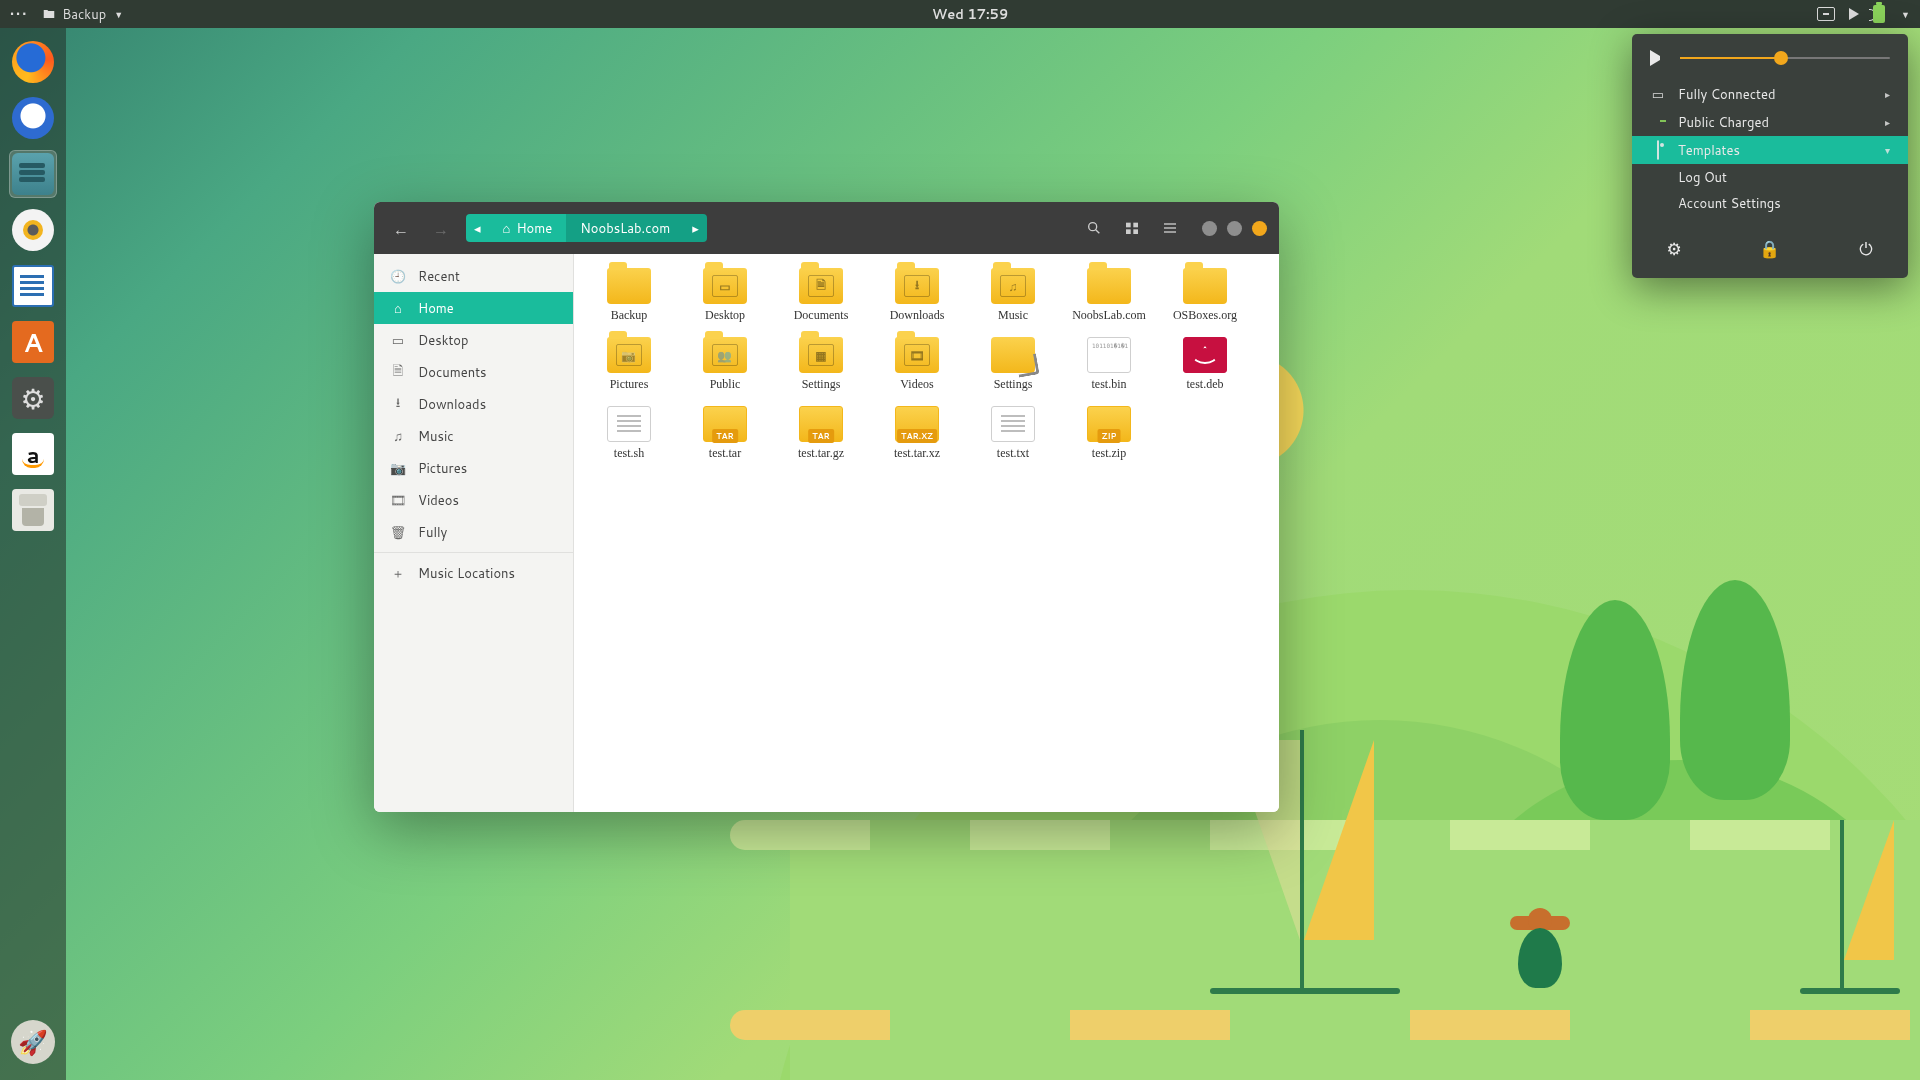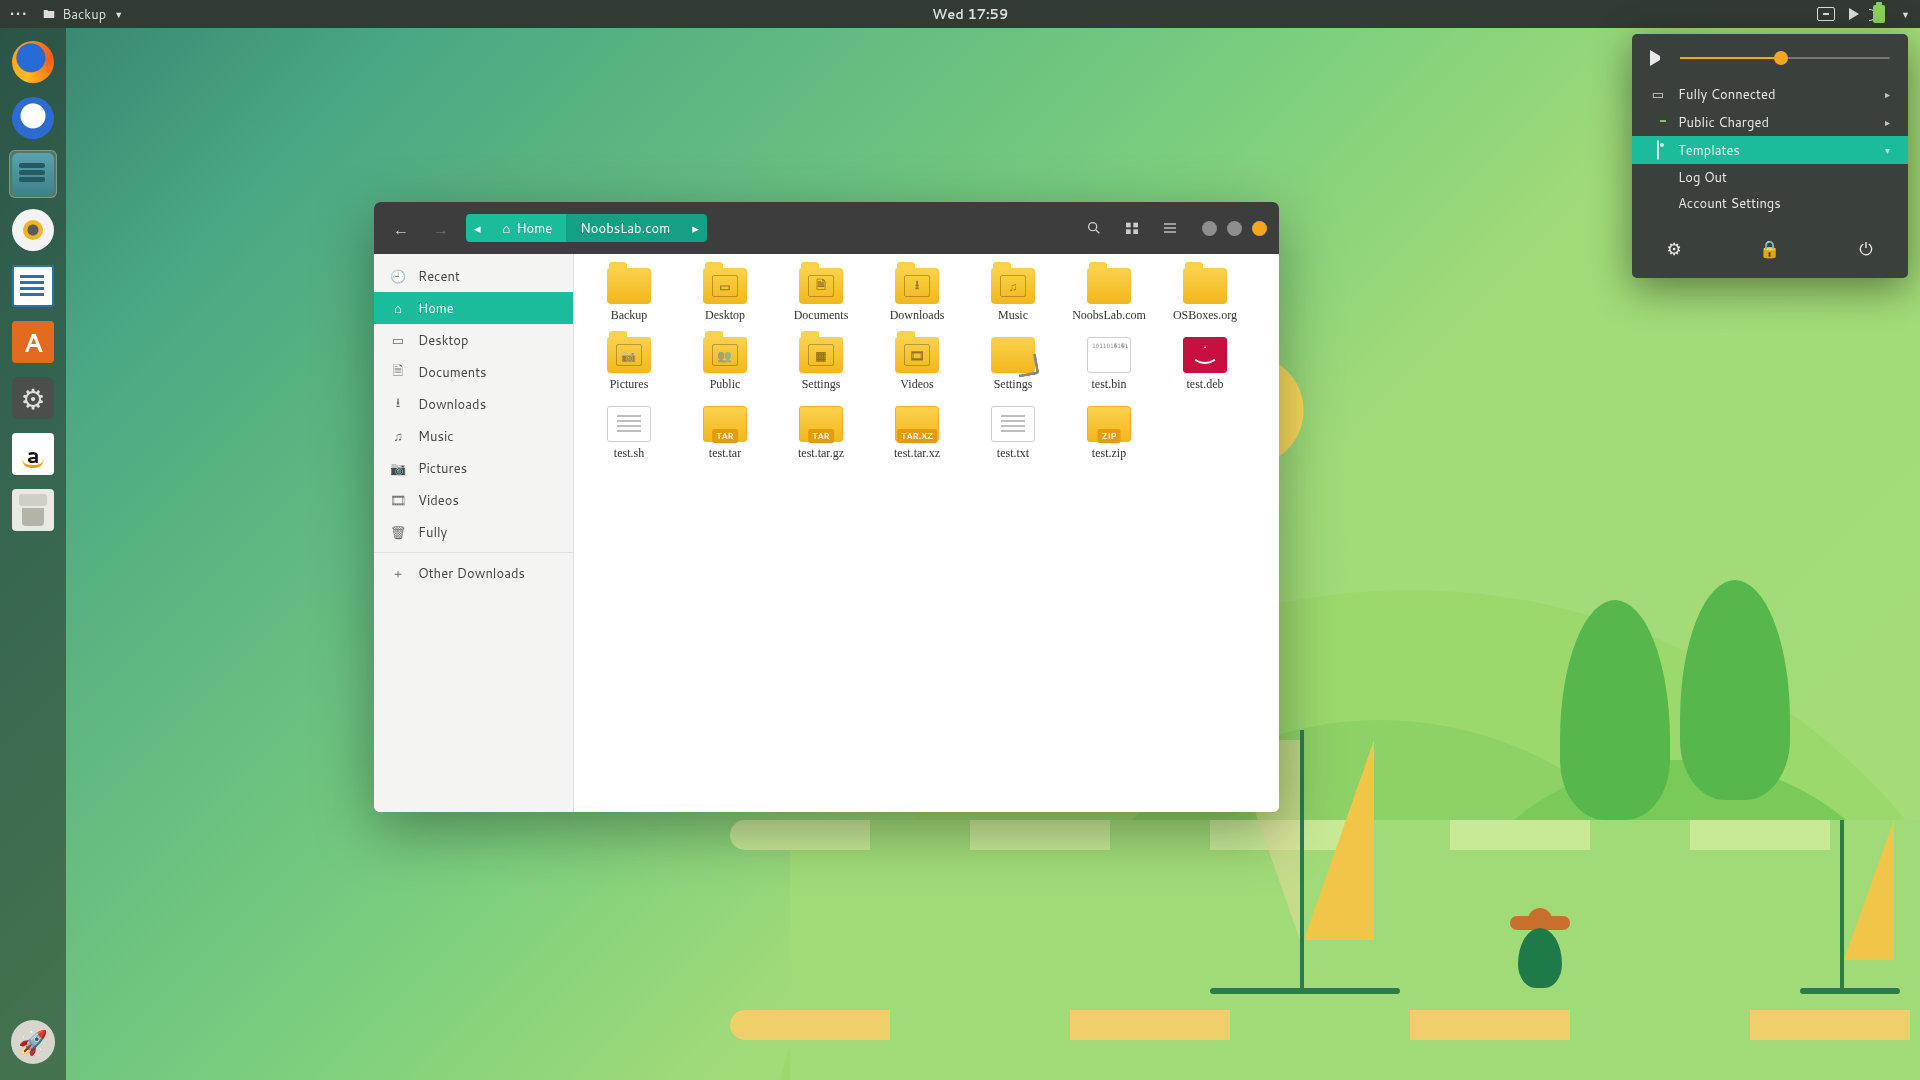--- a/index.html
+++ b/index.html
@@ -320,21 +320,21 @@
           <span class="ic">🎞</span>
           <span>Videos</span>
         </div>
         <div class="side-item">
           <span class="ic">🗑</span>
           <span>Fully</span>
         </div>
         <div class="side-sep"></div>
         <div class="side-item">
           <span class="ic">＋</span>
-          <span>Other Downloads</span>
+          <span>Music Locations</span>
         </div>
       </div>
     <div class="files">
       <div class="grid" id="filegrid">
           <div class="item">
             <div class="thumb folder"></div>
             <div class="lbl">Backup</div>
           </div>
           <div class="item">
             <div class="thumb folder">

